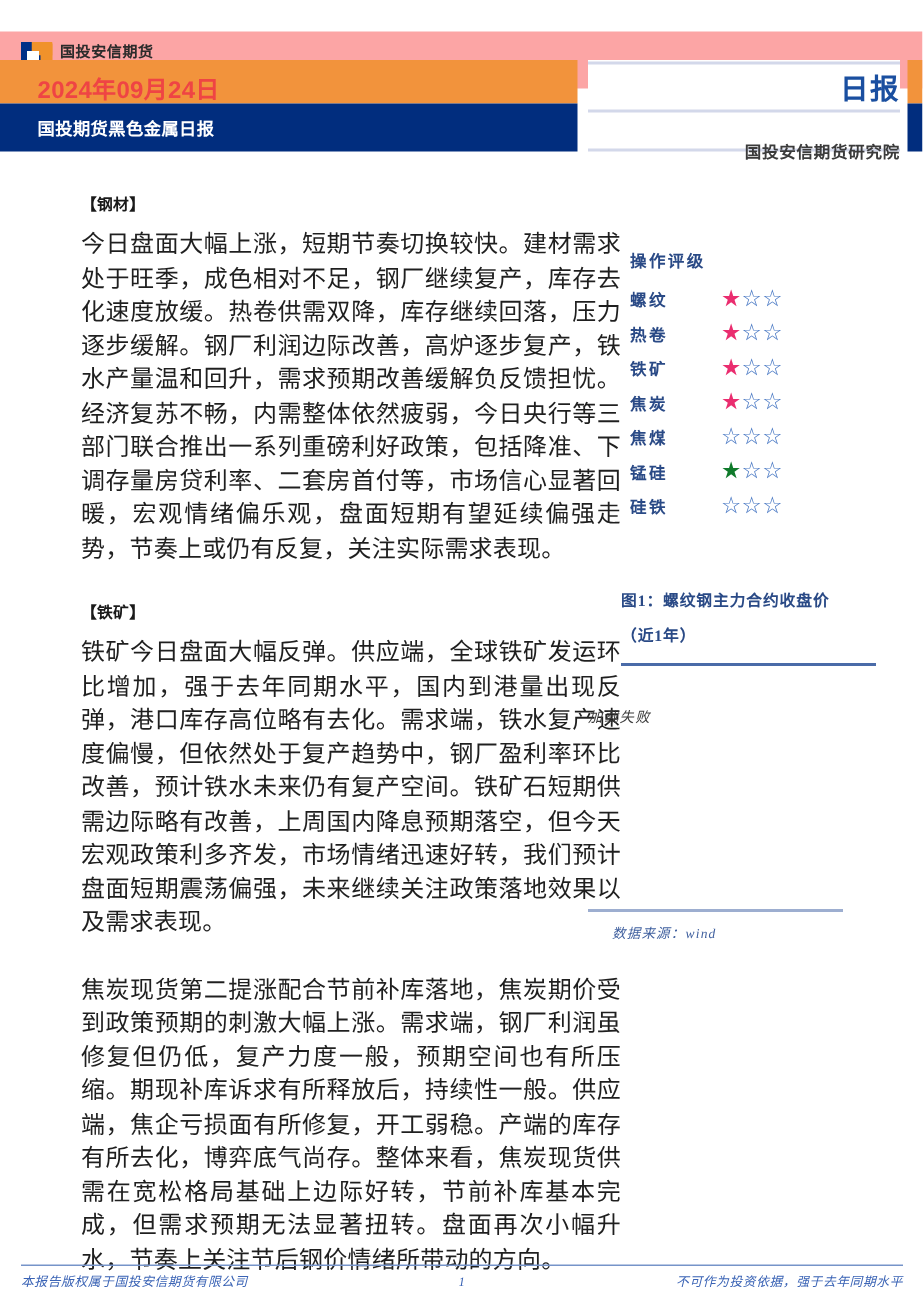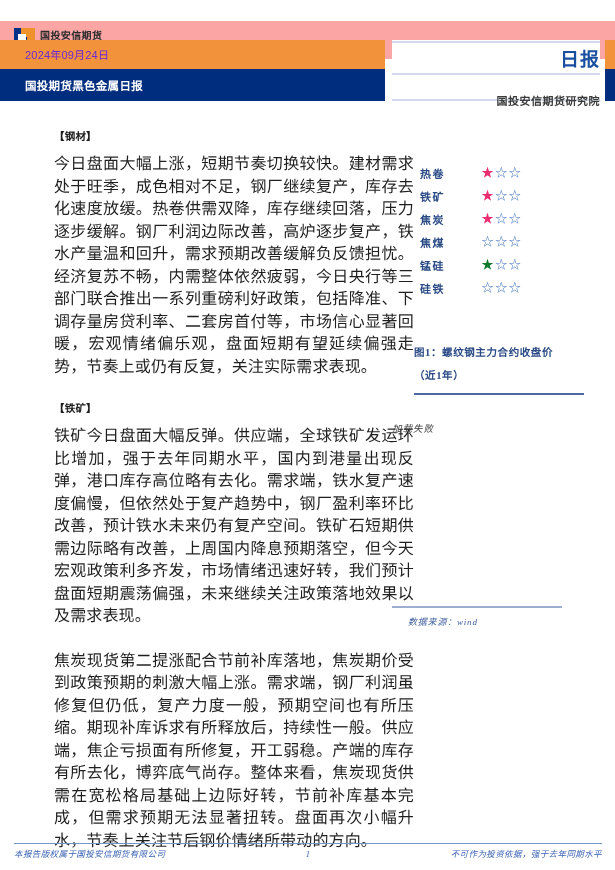--- a/index.html
+++ b/index.html
@@ -101,23 +101,23 @@
   .banner-blue-right {
     position: absolute;
     left: 605px; top: 69px;
     width: 10px; height: 32px;
     background: #012d7e;
   }
   .banner-date {
     position: absolute;
     left: 25px; top: 46px;
     font-family: "Liberation Sans", sans-serif;
-    font-size: 11px;
-    font-weight: normal;
-    color: #6d28d9;
+    font-size: 16px;
+    font-weight: bold;
+    color: #ef4444;
     letter-spacing: 0.2px;
   }
   .banner-title {
     position: absolute;
     left: 25px; top: 77px;
     font-family: "Liberation Sans", sans-serif;
     font-size: 11.5px;
     font-weight: bold;
     color: #ffffff;
     letter-spacing: 0.3px;
@@ -335,23 +335,28 @@
   </div>
 
   <div class="sec-block">
     <p class="sec-body">焦炭现货第二提涨配合节前补库落地，焦炭期价受到政策预期的刺激大幅上涨。需求端，钢厂利润虽修复但仍低，复产力度一般，预期空间也有所压缩。期现补库诉求有所释放后，持续性一般。供应端，焦企亏损面有所修复，开工弱稳。产端的库存有所去化，博弈底气尚存。整体来看，焦炭现货供需在宽松格局基础上边际好转，节前补库基本完成，但需求预期无法显著扭转。盘面再次小幅升水，节奏上关注节后钢价情绪所带动的方向。</p>
   </div>
 
 </div>
 
 <div class="panel">
 
+  <div class="rating-title">操作评级</div>
 
   <table class="rating-table">
     <tbody>
+        <tr>
+          <td class="rt-name">螺纹</td>
+          <td class="rt-stars"><span class="star-on-pink">★</span><span class="star-off">☆</span><span class="star-off">☆</span></td>
+        </tr>
         <tr>
           <td class="rt-name">热卷</td>
           <td class="rt-stars"><span class="star-on-pink">★</span><span class="star-off">☆</span><span class="star-off">☆</span></td>
         </tr>
         <tr>
           <td class="rt-name">铁矿</td>
           <td class="rt-stars"><span class="star-on-pink">★</span><span class="star-off">☆</span><span class="star-off">☆</span></td>
         </tr>
         <tr>
           <td class="rt-name">焦炭</td>

